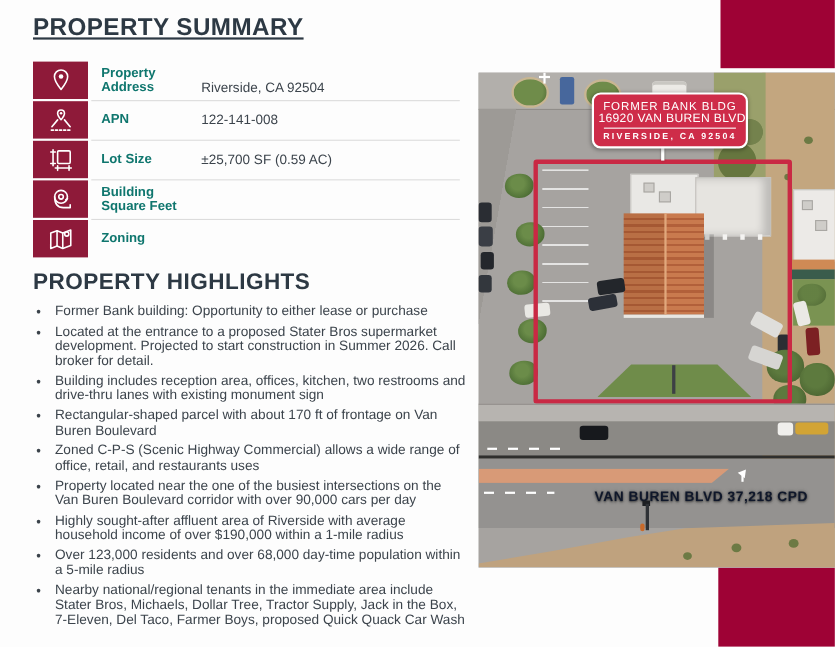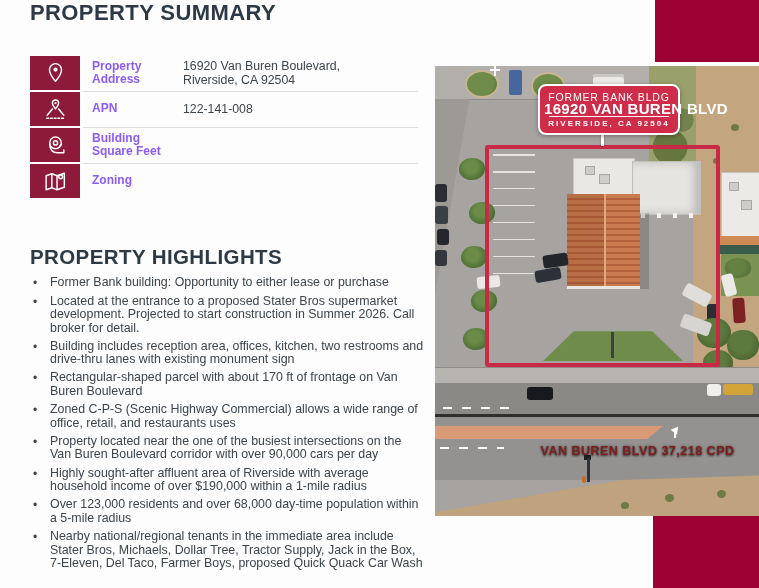--- a/index.html
+++ b/index.html
@@ -8,34 +8,34 @@
     background:#fdfdfd;
     font-family:"Liberation Sans", sans-serif;
     color:#3a424a;
   }
   .abs{position:absolute;}
   
   .doc-title{
     position:absolute;left:30px;
     font-weight:bold;color:#2d3944;letter-spacing:.4px;
   }
-  #summary-title{top:0;font-size:22px;}
+  #summary-title{top:12px;font-size:22px;text-decoration:underline;}
   #highlights-title{top:245px;font-size:20.5px;}
   #summary-table{position:absolute;left:30px;top:56px;width:392px;}
   .srow{display:flex;align-items:center;height:34px;margin-bottom:2px;position:relative;}
   .srow:not(:last-child)::after{
     content:'';position:absolute;left:53px;right:4px;bottom:-2px;height:1px;background:#dcdcdc;
   }
   .icon-tile{
     width:50px;height:34px;flex:0 0 50px;background:#8e1a39;
     display:flex;align-items:center;justify-content:center;
   }
   .srow .lbl{
     width:90px;flex:0 0 90px;padding-left:12px;
-    font-weight:bold;font-size:12px;color:#8b5cf6;line-height:13.5px;
+    font-weight:bold;font-size:12px;color:#0f766e;line-height:13.5px;
   }
   .srow .val{
     flex:1;padding-left:1px;font-size:12.3px;color:#3c444c;line-height:14px;
   }
   .val span:empty{display:none;}
   #highlights-list{position:absolute;left:30px;top:276px;width:398px;}
   .hl-item{display:flex;margin-bottom:4.5px;}
   .hl-bullet{flex:0 0 17px;font-size:12px;color:#3a424a;padding-left:3px;}
   .hl-text{flex:1;font-size:12.4px;line-height:13.6px;color:#3c444c;max-width:374px;}
   
@@ -92,80 +92,94 @@
   .road-1{left:0;top:317px;width:324px;height:31px;background:#8b8985;}
   .median-line{left:0;top:348px;width:324px;height:3px;background:#2f2f2d;}
   .road-2{left:0;top:351px;width:324px;height:63px;background:#949290;}
   .bike-lane{left:0;top:360px;width:228px;height:13px;background:#d89a77;
     clip-path:polygon(0 0,100% 0,93% 100%,0 100%);}
   .lane-dash{height:2px;background:repeating-linear-gradient(90deg,#fff 0 9px,rgba(0,0,0,0) 9px 19px);}
   .arrow-head{left:237px;top:360px;width:0;height:0;border-left:4px solid rgba(0,0,0,0);border-right:4px solid rgba(0,0,0,0);border-bottom:7px solid #fff;transform:rotate(38deg);}
   .arrow-stem{left:239px;top:366px;width:2px;height:6px;background:#fff;}
   .road-label{
     left:95px;top:378px;width:215px;text-align:center;
-    font-size:12.5px;font-weight:bold;color:#7f1d1d;letter-spacing:.5px;
+    font-size:12.5px;font-weight:bold;color:#0f172a;letter-spacing:.5px;
     text-shadow:0 1px 2px rgba(55,55,55,.95), 0 0 3px rgba(55,55,55,.6);
     white-space:nowrap;
   }
   .signal-pole{left:152px;top:392px;width:3px;height:24px;background:#2f3236;}
   .signal-head{left:149px;top:389px;width:7px;height:5px;background:#1d1f22;}
   .worker{left:147px;top:410px;width:4px;height:7px;background:#c96a2a;border-radius:2px;}
   .dirt-bottom{left:0;top:404px;width:324px;height:46px;background:#bfa27e;
     clip-path:polygon(0 92%,20% 68%,42% 40%,58% 22%,100% 12%,100% 100%,0 100%);}
   .speck{background:#6c7a44;border-radius:50%;}
   
   #callout{
     left:103px;top:18px;width:130px;
     background:#ce2c49;border:2px solid #fff;border-radius:8px;
     box-shadow:0 1px 4px rgba(0,0,0,.35);
     padding:5px 4px 5px 4px;text-align:center;color:#fff;
   }
   #callout .c1{font-size:10.5px;font-weight:normal;letter-spacing:.8px;line-height:12px;white-space:nowrap;}
-  #callout .c2{font-size:15px;font-weight:bold;letter-spacing:.3px;line-height:11px;white-space:nowrap;}
+  #callout .c2{font-size:11px;font-weight:normal;letter-spacing:.3px;line-height:11px;white-space:nowrap;}
   #callout .divider{height:1px;background:#fff;margin:2px 5px 2px 5px;}
   #callout .c3{font-size:8px;font-weight:bold;letter-spacing:2px;line-height:9px;white-space:nowrap;}
   .callout-stem{left:166px;top:67px;width:3px;height:13px;background:#fff;box-shadow:0 0 2px rgba(0,0,0,.4);}
 </style>
 </head>
 <body>
 
 <h1 class="doc-title" id="summary-title" style="margin:0;">PROPERTY SUMMARY</h1>
 
 <div id="summary-table">
 
   <div class="srow">
     <div class="icon-tile">
       <svg width="27" height="27" viewBox="0 0 26 26" fill="none" stroke="#fff" stroke-width="1.4" stroke-linecap="round" stroke-linejoin="round">
         <path d="M13 3.5c-3.2 0-5.8 2.6-5.8 5.8 0 4.3 5.8 11.2 5.8 11.2s5.8-6.9 5.8-11.2c0-3.2-2.6-5.8-5.8-5.8z"></path>
         <circle cx="13" cy="9.2" r="2" fill="#fff" stroke="none"></circle>
       </svg>
     </div>
     <div class="lbl">Property Address</div>
     <div class="val">
-      <span>16920 Van Buren Boulevard,</span><br>
+      <br>
       <span>Riverside, CA 92504</span>
     </div>
   </div>
 
   <div class="srow">
     <div class="icon-tile">
       <svg width="27" height="27" viewBox="0 0 26 26" fill="none" stroke="#fff" stroke-width="1.4" stroke-linecap="round" stroke-linejoin="round">
         <path d="M13 3.8c-1.7 0-3 1.3-3 3 0 2.2 3 5.6 3 5.6s3-3.4 3-5.6c0-1.7-1.3-3-3-3z"></path>
         <circle cx="13" cy="6.8" r="1.1" fill="#fff" stroke="none"></circle>
         <path d="M5 18.5 L10 12.5 M21 18.5 L16 12.5"></path>
         <path d="M4.5 21.5 H21.5" stroke-dasharray="1.8 1.8"></path>
       </svg>
     </div>
     <div class="lbl">APN</div>
     <div class="val">
       <span>122-141-008</span>
       
     </div>
   </div>
 
+  <div class="srow">
+    <div class="icon-tile">
+      <svg width="27" height="27" viewBox="0 0 26 26" fill="none" stroke="#fff" stroke-width="1.4" stroke-linecap="round" stroke-linejoin="round">
+        <rect x="10" y="5" width="11" height="11" rx="1"></rect>
+        <path d="M6 4 V18 M4 6 H8 M4 16 H8"></path>
+        <path d="M8 20 H22 M10 18 V22 M20 18 V22"></path>
+      </svg>
+    </div>
+    <div class="lbl">Lot Size</div>
+    <div class="val">
+      <span>±25,700 SF (0.59 AC)</span>
+      
+    </div>
+  </div>
 
   <div class="srow">
     <div class="icon-tile">
       <svg width="27" height="27" viewBox="0 0 26 26" fill="none" stroke="#fff" stroke-width="1.4" stroke-linecap="round" stroke-linejoin="round">
         <circle cx="13" cy="10.5" r="5.6"></circle>
         <circle cx="13" cy="10.5" r="2"></circle>
         <path d="M7.4 10.5 c0 7 2.6 9.5 7.6 9.5 h6 v-2.6"></path>
         <path d="M18.6 12 l-1.5 1.2"></path>
       </svg>
     </div>

